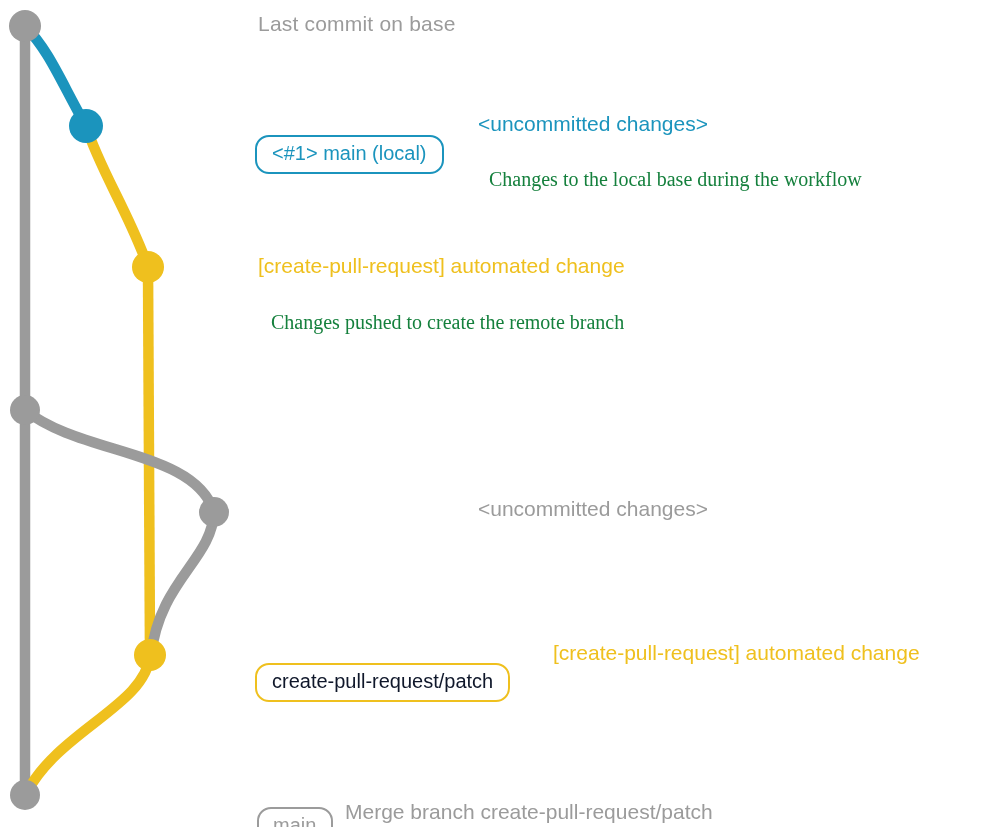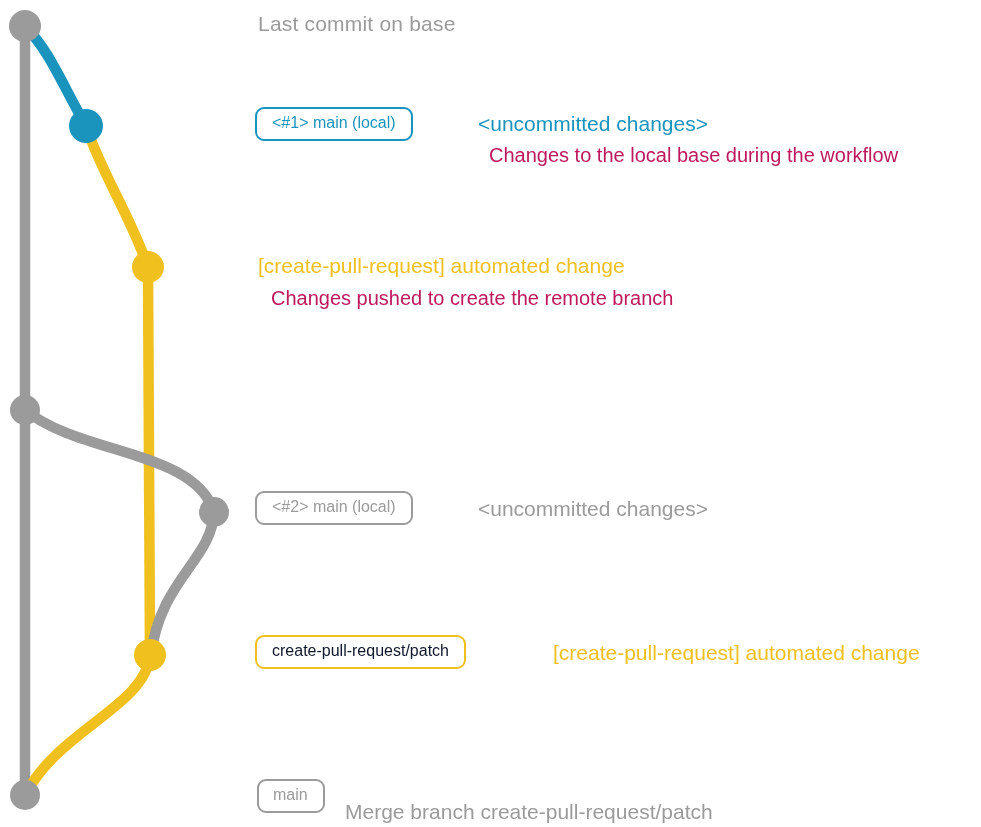--- a/index.html
+++ b/index.html
@@ -17,39 +17,41 @@
 
   .abs { position: absolute; white-space: nowrap; }
 
   .title-gray {
     font-size: 21px;
     color: #9b9b9b;
     letter-spacing: 0.2px;
   }
   .badge {
     display: inline-block;
-    font-size: 16px;
+    font-size: 20px;
     padding: 5px 15px 7px 15px;
     border: 2px solid;
-    border-radius: 9px;
+    border-radius: 14px;
     background: #ffffff;
+    margin-top: 28px;
   }
   .badge-teal  { color: #1b94bd; border-color: #1b94bd; }
   .badge-gray  { color: #9b9b9b; border-color: #9b9b9b; }
   .badge-yellow{ color: #0f172a; border-color: #efc01e; }
 
   .heading { font-size: 21px; }
   .heading-teal   { color: #1b94bd; }
   .heading-gray   { color: #9b9b9b; }
   .heading-yellow { color: #efc01e; }
 
   .desc {
-    font-family: Liberation Sans, sans-serif;
+    font-family: Liberation Serif, serif;
     font-size: 20px;
-    color: #be185d;
+    color: #15803d;
+    margin-top: 24px;
   }
   .msg-gray {
     font-size: 21px;
     color: #9b9b9b;
   }
 </style>
 </head>
 <body>
 
 <div class="canvas">
@@ -82,21 +84,20 @@
   <div class="abs title-gray" style="left:258px; top:12px;">Last commit on base</div>
 
   <div class="abs badge badge-teal" style="left:255px; top:107px;">&lt;#1&gt; main (local)</div>
   <div class="abs heading heading-teal" style="left:478px; top:112px;">&lt;uncommitted changes&gt;</div>
   <div class="abs desc" style="left:489px; top:144px;">Changes to the local base during the workflow</div>
 
   <div class="abs heading heading-yellow" style="left:258px; top:254px;">[create-pull-request] automated change</div>
   <div class="abs desc" style="left:271px; top:287px;">Changes pushed to create the remote branch</div>
 
 
-  <div class="abs badge badge-gray" style="left:255px; top:491px;">&lt;#2&gt; main (local)</div>
   <div class="abs heading heading-gray" style="left:478px; top:497px;">&lt;uncommitted changes&gt;</div>
 
   <div class="abs badge badge-yellow" style="left:255px; top:635px;">create-pull-request/patch</div>
   <div class="abs heading heading-yellow" style="left:553px; top:641px;">[create-pull-request] automated change</div>
 
   <div class="abs badge badge-gray" style="left:257px; top:779px;padding-left:14px;">main</div>
   <div class="abs msg-gray" style="left:345px; top:785px;margin-top:15px;">Merge branch create-pull-request/patch</div>
 
 </div>
 

